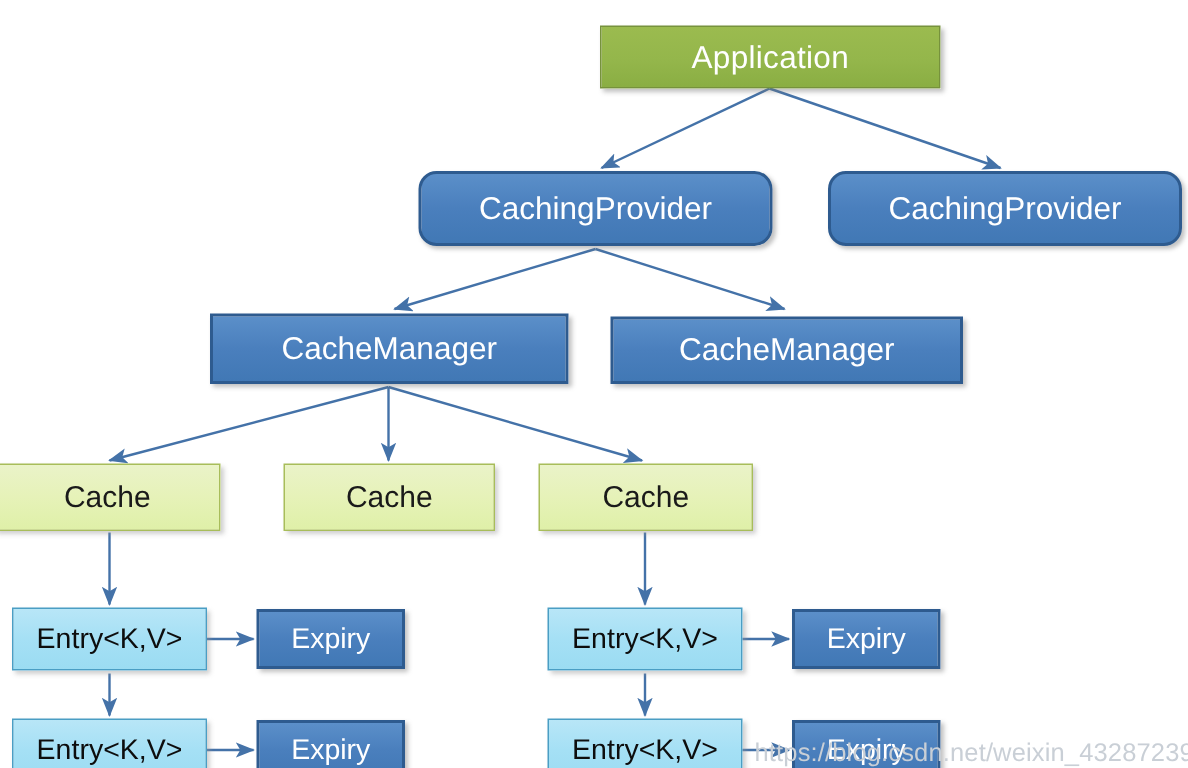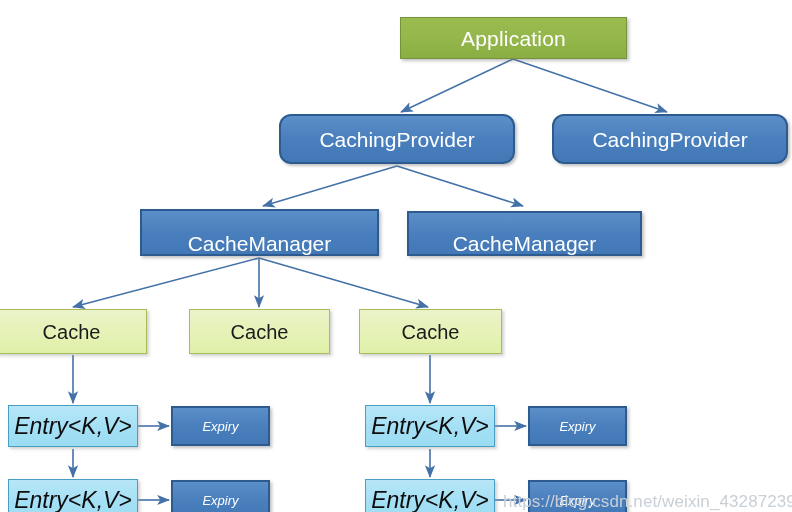--- a/index.html
+++ b/index.html
@@ -51,40 +51,39 @@
   }
 
   
   .n-blue {
     background: linear-gradient(to bottom, #5b8fc9 0%, #4a7fbd 50%, #4178b5 100%);
     border: 2px solid #2e5b8f;
     box-shadow: 2px 2px 3px rgba(120,120,120,0.45);
     color: #ffffff;
   }
   .n-provider { font-size: 21px; border-radius: 12px; }
-  .n-manager  { font-size: 21px; align-items: flex-end; }
-  .n-expiry   { font-size: 13px; font-style: italic; }
+  .n-manager  { font-size: 21px; }
+  .n-expiry   { font-size: 19px; }
 
   
   .n-cache {
     background: linear-gradient(to bottom, #eaf3c8 0%, #e6f2b8 50%, #dff0a8 100%);
     border: 1px solid #a8bd5a;
     box-shadow: 2px 2px 3px rgba(150,150,150,0.45);
     color: #1a1a1a;
     font-size: 20px;
   }
 
   
   .n-entry {
     background: linear-gradient(to bottom, #b8e6f7 0%, #a5e0f5 50%, #9bdcf2 100%);
     border: 1px solid #4a9ec4;
     box-shadow: 2px 2px 3px rgba(150,150,150,0.45);
     color: #0d0d0d;
-    font-size: 23px;
-    font-style: italic;
+    font-size: 19px;
   }
 
   
   .watermark {
     position: absolute;
     color: #c9cfd6;
     font-size: 17px;
     white-space: nowrap;
     z-index: 5;
     pointer-events: none;

